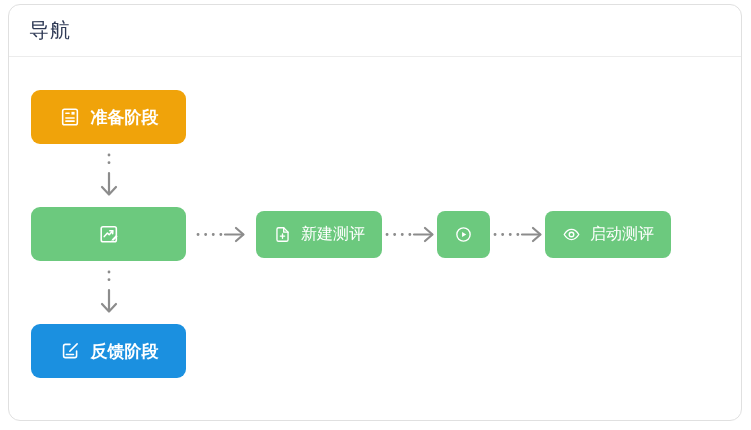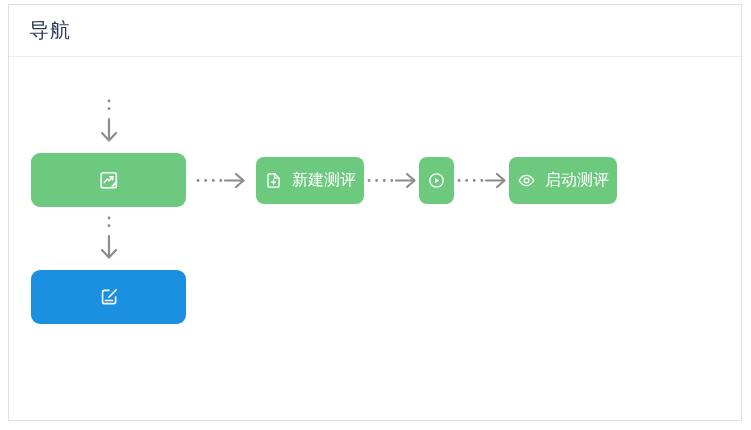--- a/index.html
+++ b/index.html
@@ -8,21 +8,21 @@
     background: #ffffff;
     font-family: "Liberation Sans", sans-serif;
     overflow: hidden;
   }
   .card {
     position: absolute;
     left: 8px; top: 4px;
     width: 734px; height: 417px;
     background: #ffffff;
     border: 1px solid #e0e0e0;
-    border-radius: 0;
+    border-radius: 12px;
   }
   .card-header {
     height: 52px;
     display: flex;
     align-items: center;
     padding-left: 20px;
     border-bottom: 1px solid #ececec;
   }
   .card-title {
     font-size: 20px;
@@ -56,21 +56,21 @@
     border: none;
     border-radius: 8px;
     color: #ffffff;
     font-family: "Liberation Sans", sans-serif;
     font-size: 16px;
     font-weight: 400;
     display: flex;
     align-items: center;
     justify-content: center;
     gap: 9px;
-    padding: 0 8px;
+    padding: 0 17px;
     cursor: pointer;
   }
   .flow-btn svg { width: 19px; height: 19px; display: block; }
   .v-conn {
     width: 155px;
     height: 63px;
     display: flex;
     align-items: center;
     justify-content: center;
   }
@@ -88,20 +88,34 @@
 </head>
 <body>
 
 <div class="card">
   <div class="card-header">
     <span class="card-title" style="color: rgb(47, 58, 85);">导航</span>
   </div>
 
   <div class="card-body">
 
+    <button class="stage-btn" style="background-color: rgb(240, 163, 10);">
+      <span>
+        <svg viewBox="0 0 24 24">
+          <g class="icon-stroke" stroke-width="1.7">
+            <rect x="4" y="3.5" width="16" height="17" rx="2"></rect>
+            <line x1="7.5" y1="8" x2="11" y2="8"></line>
+            <line x1="7.5" y1="13" x2="16.5" y2="13"></line>
+            <line x1="7.5" y1="16.5" x2="16.5" y2="16.5"></line>
+          </g>
+          <rect x="13.6" y="6.4" width="3.4" height="3" fill="currentColor"></rect>
+        </svg>
+      </span>
+      <span>准备阶段</span>
+    </button>
 
     <div class="v-conn" style="color: rgb(140, 140, 140);">
       <svg viewBox="0 0 20 47">
         <g class="icon-stroke">
           <line x1="10" y1="3" x2="10" y2="17" stroke-width="2.8" stroke-dasharray="0.1,7.5"></line>
           <line x1="10" y1="21" x2="10" y2="42" stroke-width="2.2"></line>
           <polyline points="3,35 10,42.5 17,35" stroke-width="2.2"></polyline>
         </g>
       </svg>
     </div>
@@ -202,16 +216,17 @@
     <button class="stage-btn" style="background-color: rgb(27, 144, 224);">
       <span>
         <svg viewBox="0 0 24 24">
           <g class="icon-stroke" stroke-width="1.7">
             <path d="M12,4.8 H7 a2,2 0 0 0 -2,2 v10.4 a2,2 0 0 0 2,2 h10.2 a2,2 0 0 0 2,-2 V12"></path>
             <path d="M19.8,4.2 l-8,8"></path>
             <line x1="8" y1="15.8" x2="15.8" y2="15.8"></line>
           </g>
         </svg>
       </span>
+      <span>反馈阶段</span>
     </button>
 
   </div>
 </div>
 
 </body></html>

